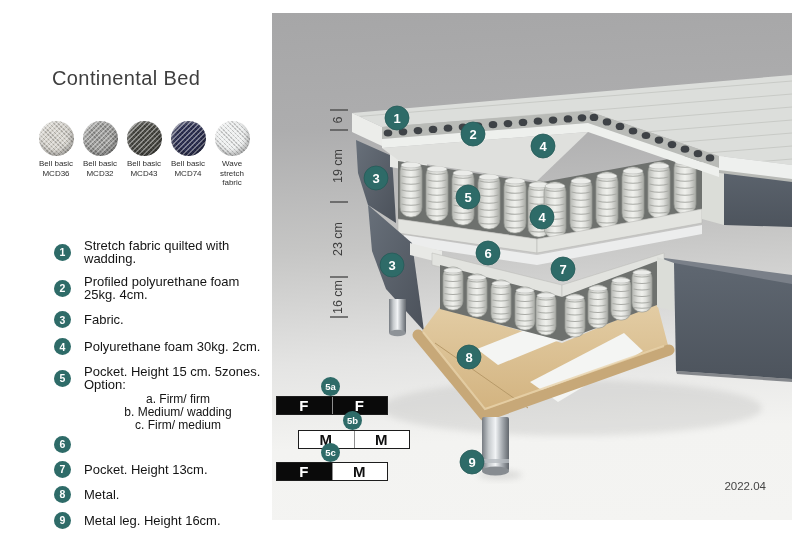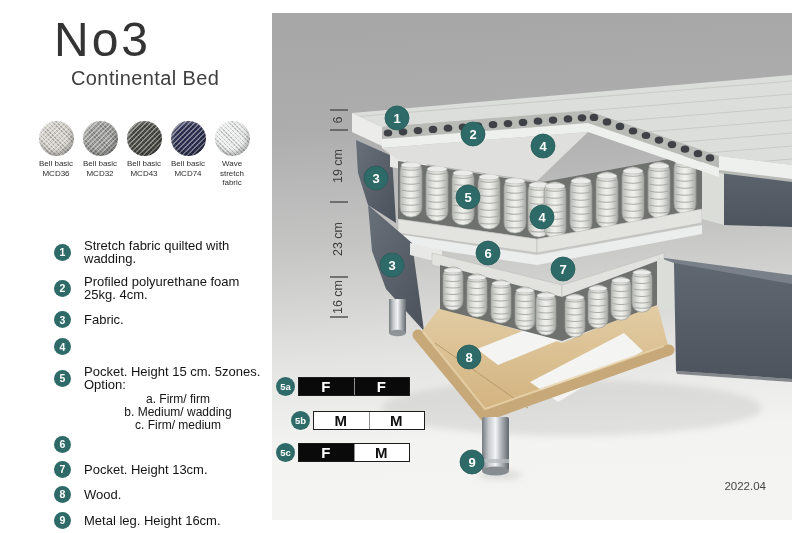--- a/index.html
+++ b/index.html
@@ -2,21 +2,21 @@
 <html><head>
 <meta charset="utf-8">
 <style>
   html,body{margin:0;padding:0;background:#fff;}
   .page{position:relative;width:800px;height:533px;background:#ffffff;overflow:hidden;
         font-family:"Liberation Sans",sans-serif;color:#222;}
 
   
   .title{position:absolute;left:54px;top:12px;font-size:48px;font-weight:300;
          letter-spacing:3px;color:#343434;}
-  .subtitle{position:absolute;left:71px;top:67px;font-size:20px;font-weight:400;
+  .subtitle{position:absolute;left:52px;top:67px;font-size:20px;font-weight:400;
          letter-spacing:.4px;color:#3e3e3e;}
 
   .swatches{position:absolute;left:34px;top:121px;display:flex;}
   .sw{width:44px;text-align:center;font-size:8px;line-height:9.5px;color:#2d2d2d;}
   .swc{display:block;width:35px;height:35px;border-radius:50%;margin:0 auto 3px;
        background-image:
          repeating-linear-gradient(135deg, rgba(255,255,255,.40) 0 1.5px, rgba(255,255,255,0) 1.5px 3.5px),
          repeating-linear-gradient(45deg, rgba(0,0,0,.20) 0 1px, rgba(0,0,0,0) 1px 3px);
        box-shadow:inset -2px -3px 5px rgba(0,0,0,.28), inset 2px 2px 3px rgba(255,255,255,.25);}
 
@@ -31,40 +31,39 @@
   .li.tight{margin-bottom:2px;}
   .subopts{margin:0 0 4px 30px;font-size:12px;line-height:12.5px;color:#141414;}
   .subopts div{margin-bottom:.5px;text-align:center;}
 
   
   .panel{position:absolute;left:272px;top:13px;width:520px;height:507px;
          background:linear-gradient(177deg,#a6a6a7 0%,#adadae 22%,#c6c6c5 45%,
                     #e4e4e3 66%,#f3f3f1 82%,#f4f4f2 100%);}
 
   
-  .f-row{position:absolute;display:flex;align-items:center;}
+  .f-row{position:absolute;display:flex;align-items:center;flex-direction:column;}
   .f-label{width:19px;height:19px;border-radius:50%;background:#2e6b68;color:#fff;
            font-size:9.5px;font-weight:bold;display:flex;align-items:center;
            justify-content:center;margin-right:3px;}
   .f-bar{width:112px;height:19px;display:flex;border:1px solid #1d1d1d;box-sizing:border-box;}
   .fcell{flex:1;display:flex;align-items:center;justify-content:center;
          font-size:15px;font-weight:bold;letter-spacing:1px;}
   .fcell+.fcell{border-left:1px solid #8f8f8f;}
   .fcell[data-variant="dark"]{background:#0a0a0a;color:#ffffff;}
   .fcell[data-variant="light"]{background:#ffffff;color:#101010;}
 
   .version{position:absolute;left:710px;top:480px;width:56px;text-align:right;
            font-size:11.5px;color:#454545;}
 </style>
 </head>
 <body>
 
 <div class="page">
 
-  <div class="title">No3</div>
   <div class="subtitle">Continental Bed</div>
 
   <div class="swatches">
     <div class="sw">
       <span class="swc" style="background-color: rgb(213, 210, 203);"></span>
       <div>Bell basic</div>
       <div>MCD36</div>
     </div>
     <div class="sw">
       <span class="swc" style="background-color: rgb(156, 156, 154);"></span>
@@ -97,40 +96,41 @@
     <div class="li">
       <span class="num">2</span>
       <span class="txt">Profiled polyurethane foam 25kg. 4cm.</span>
     </div>
     <div class="li">
       <span class="num">3</span>
       <span class="txt">Fabric.</span>
     </div>
     <div class="li">
       <span class="num">4</span>
+      <span class="txt">Polyurethane foam 30kg. 2cm.</span>
     </div>
     <div class="li tight">
       <span class="num">5</span>
       <span class="txt">Pocket. Height 15 cm. 5zones. Option:</span>
     </div>
     <div class="subopts">
       <div>a. Firm/ firm</div>
       <div>b. Medium/ wadding</div>
       <div>c. Firm/ medium</div>
     </div>
     <div class="li" style="margin-bottom:8px">
       <span class="num">6</span>
     </div>
     <div class="li" style="margin-bottom:8px">
       <span class="num">7</span>
       <span class="txt">Pocket. Height 13cm.</span>
     </div>
     <div class="li" style="margin-bottom:9px">
       <span class="num">8</span>
-      <span class="txt">Wood.</span>
+      <span class="txt">Metal.</span>
     </div>
     <div class="li">
       <span class="num">9</span>
       <span class="txt">Metal leg. Height 16cm.</span>
     </div>
   </div>
 
   <div class="panel">
     <svg width="520" height="507" viewBox="0 0 520 507">
       <defs>
@@ -371,21 +371,21 @@
     </svg>
   </div>
 
   <div class="f-row" style="left:276px;top:377px;">
     <span class="f-label">5a</span>
     <span class="f-bar">
       <span class="fcell" data-variant="dark">F</span>
       <span class="fcell" data-variant="dark">F</span>
     </span>
   </div>
-  <div class="f-row" style="left:291px;top:411px;">
+  <div class="f-row" style="left:272px;top:411px;padding-left:26px;">
     <span class="f-label">5b</span>
     <span class="f-bar">
       <span class="fcell" data-variant="light">M</span>
       <span class="fcell" data-variant="light">M</span>
     </span>
   </div>
   <div class="f-row" style="left:276px;top:443px;border-radius:9px;">
     <span class="f-label">5c</span>
     <span class="f-bar">
       <span class="fcell" data-variant="dark">F</span>

